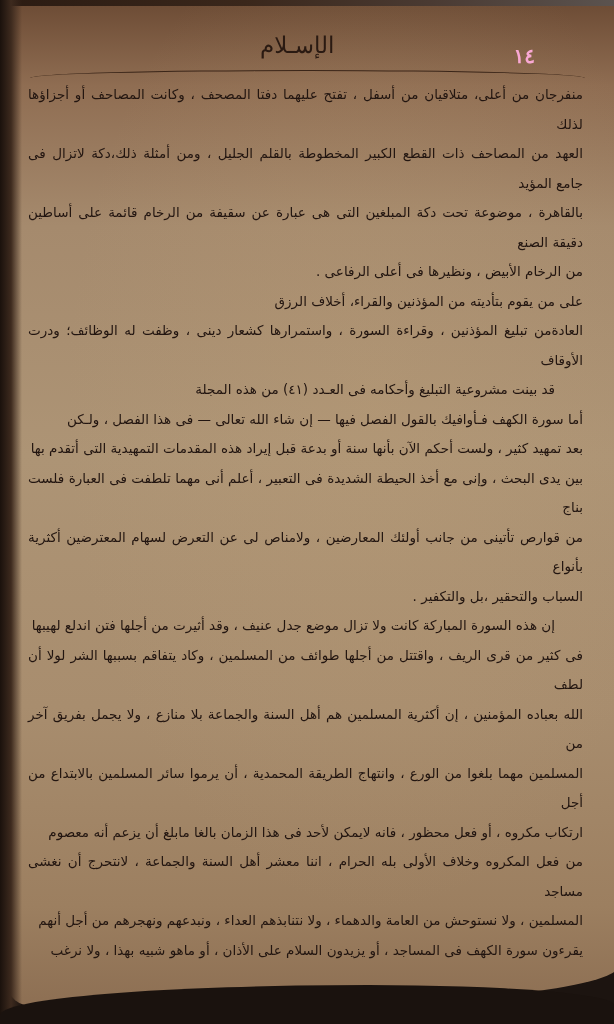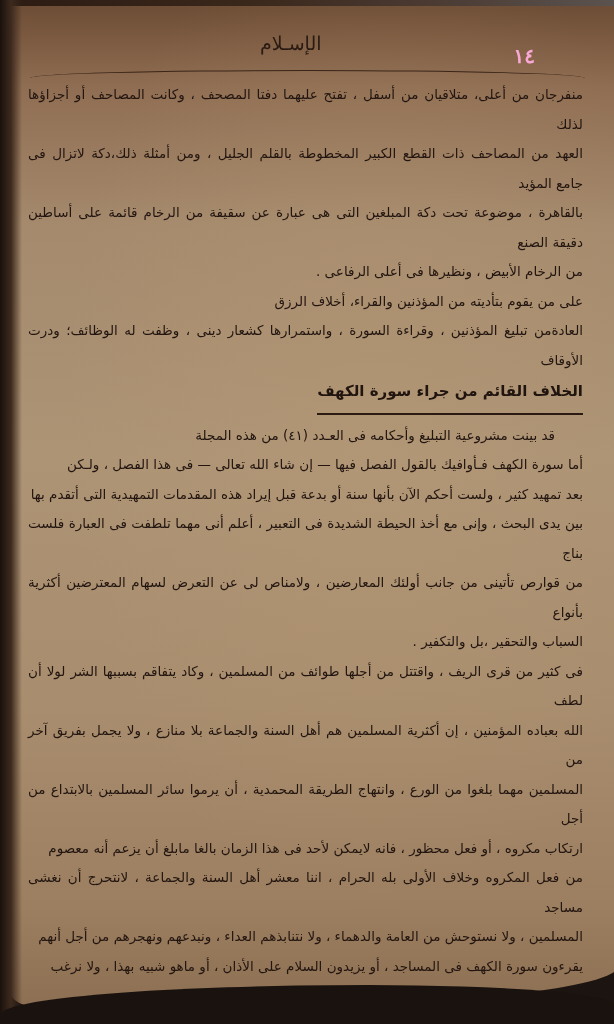--- a/index.html
+++ b/index.html
@@ -47,21 +47,21 @@
     }
     .header {
       position: absolute;
       left: 30px; top: 30px;
       width: 555px; height: 46px;
     }
     .header-title {
       position: absolute;
       left: 230px; top: 2px;
       font-family: "DejaVu Serif", serif;
-      font-size: 19px;
+      font-size: 23px;
       color: #2a1a12;
       direction: rtl;
       letter-spacing: 1px;
     }
     .page-number {
       position: absolute;
       right: 50px; top: 14px;
       font-family: "DejaVu Serif", serif;
       font-size: 20px;
       font-weight: bold;
@@ -119,32 +119,30 @@
     <p class="para">
       <span class="line">منفرجان من أعلى، متلاقيان من أسفل ، تفتح عليهما دفتا المصحف ، وكانت المصاحف أو أجزاؤها لذلك</span>
       <span class="line">العهد من المصاحف ذات القطع الكبير المخطوطة بالقلم الجليل ، ومن أمثلة ذلك،دكة لاتزال فى جامع المؤيد</span>
       <span class="line">بالقاهرة ، موضوعة تحت دكة المبلغين التى هى عبارة عن سقيفة من الرخام قائمة على أساطين دقيقة الصنع</span>
       <span class="line">من الرخام الأبيض ، ونظيرها فى أعلى الرفاعى .</span>
     </p>
     <p class="para">
       <span class="line">على من يقوم بتأديته من المؤذنين والقراء، أخلاف الرزق</span>
       <span class="line">العادةمن تبليغ المؤذنين ، وقراءة السورة ، واستمرارها كشعار دينى ، وظفت له الوظائف؛ ودرت الأوقاف</span>
     </p>
-    <div>
-      <span class="section-heading">الخلاف القائم من جراء سورة الكهف</span>
-    </div>
     <p class="para">
       <span class="line" style="padding-right:28px">قد بينت مشروعية التبليغ وأحكامه فى العـدد (٤١) من هذه المجلة</span>
       <span class="line">أما سورة الكهف فـأوافيك بالقول الفصل فيها — إن شاء الله تعالى — فى هذا الفصل ، ولـكن</span>
       <span class="line">بعد تمهيد كثير ، ولست أحكم الآن بأنها سنة أو بدعة قبل إيراد هذه المقدمات التمهيدية التى أتقدم بها</span>
       <span class="line">بين يدى البحث ، وإنى مع أخذ الحيطة الشديدة فى التعبير ، أعلم أنى مهما تلطفت فى العبارة فلست بناج</span>
       <span class="line">من قوارص تأتينى من جانب أولئك المعارضين ، ولامناص لى عن التعرض لسهام المعترضين أكثرية بأنواع</span>
       <span class="line">السباب والتحقير ،بل والتكفير .</span>
     </p>
     <p class="para">
+      <span class="line" style="padding-right:28px">إن هذه السورة المباركة كانت ولا تزال موضع جدل عنيف ، وقد أثيرت من أجلها فتن اندلع لهيبها</span>
       <span class="line">فى كثير من قرى الريف ، واقتتل من أجلها طوائف من المسلمين ، وكاد يتفاقم بسببها الشر لولا أن لطف</span>
       <span class="line">الله بعباده المؤمنين ، إن أكثرية المسلمين هم أهل السنة والجماعة بلا منازع ، ولا يجمل بفريق آخر من</span>
       <span class="line">المسلمين مهما بلغوا من الورع ، وانتهاج الطريقة المحمدية ، أن يرموا سائر المسلمين بالابتداع من أجل</span>
       <span class="line">ارتكاب مكروه ، أو فعل محظور ، فانه لايمكن لأحد فى هذا الزمان بالغا مابلغ أن يزعم أنه معصوم</span>
       <span class="line">من فعل المكروه وخلاف الأولى بله الحرام ، اننا معشر أهل السنة والجماعة ، لانتحرج أن نغشى مساجد</span>
       <span class="line">المسلمين ، ولا نستوحش من العامة والدهماء ، ولا نتنابذهم العداء ، ونبدعهم ونهجرهم من أجل أنهم</span>
       <span class="line">يقرءون سورة الكهف فى المساجد ، أو يزيدون السلام على الأذان ، أو ماهو شبيه بهذا ، ولا نرغب</span>
 
     </p>
 

